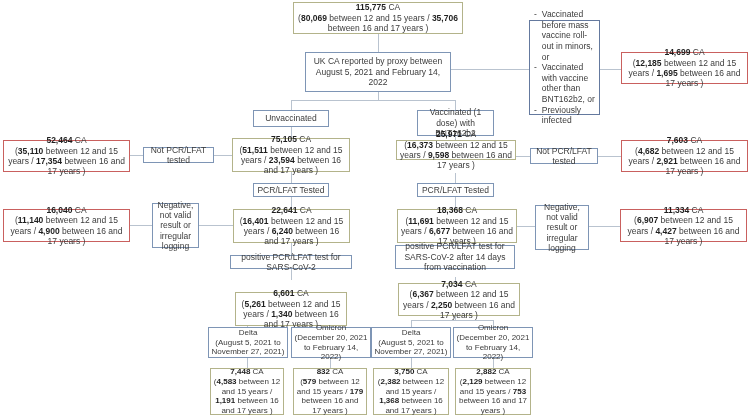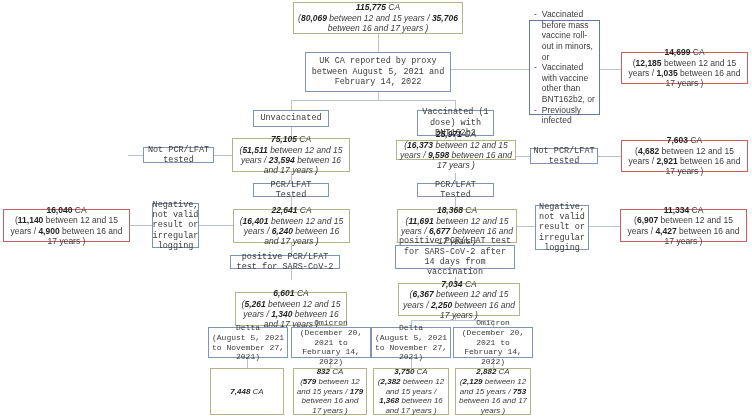--- a/index.html
+++ b/index.html
@@ -10,22 +10,22 @@
     overflow:hidden; font-size:8.5px; color:#3b3b3b;
   }
   .hl,.vl { position:absolute; background:#b9c3cf; z-index:0; }
   .hl { height:1px; }
   .vl { width:1px; }
   .box {
     position:absolute; z-index:1; background:#fff; border:1px solid #999;
     display:flex; flex-direction:column; justify-content:center; align-items:center;
     text-align:center; line-height:1.22; padding:1px 2px;
   }
-  .data { border-color:#b3b38a;font-style:italic; }
-  .lab  { border-color:#7e95b5;font-family:Liberation Mono, monospace; }
+  .data { border-color:#b3b38a; }
+  .lab  { border-color:#7e95b5; }
   .red  { border-color:#c9605e; }
   b { font-weight:bold; color:#1f1f1f; }
   .excl { align-items:flex-start; text-align:left; border-color:#64799e; padding:4px 3px 4px 4px; }
   .brow { display:flex; gap:5px; line-height:1.25; }
   .dash { flex:0 0 auto; }
   .small { font-size:8px; }
 </style>
 </head>
 <body>
 
@@ -83,21 +83,21 @@
         <span>Vaccinated with vaccine other than BNT162b2, or</span>
       </div>
     <div class="brow">
         <span class="dash">-</span>
         <span>Previously infected</span>
       </div>
   </div>
 
   <div class="box red" style="left:621px;top:52px;width:127px;height:32px">
     <div><b>14,699</b><span> CA</span></div>
-    <div><span>(</span><b>12,185</b><span> between 12 and 15 years /</span> <b>1,035</b><span> between 16 and 17 years )</span></div>
+    <div><span>(</span><b>12,185</b><span> between 12 and 15 years /</span> <b>1,695</b><span> between 16 and 17 years )</span></div>
   </div>
 
   <div class="box lab" style="left:253px;top:110px;width:76px;height:17px">
     <div>Unvaccinated</div>
   </div>
   <div class="box lab" style="left:417px;top:110px;width:77px;height:26px">
     <div>Vaccinated (1 dose) with BNT162b2</div>
   </div>
 
   <div class="box data" style="left:232px;top:138px;width:118px;height:34px">
@@ -105,20 +105,24 @@
     <div><span>(</span><b>51,511</b><span> between 12 and 15 years /</span> <b>23,594</b><span> between 16 and 17 years )</span></div>
   </div>
   <div class="box data" style="left:396px;top:140px;width:120px;height:20px">
     <div><b>25,971</b><span> CA</span></div>
     <div><span>(</span><b>16,373</b><span> between 12 and 15 years /</span> <b>9,598</b><span> between 16 and 17 years )</span></div>
   </div>
 
   <div class="box lab" style="left:143px;top:147px;width:71px;height:16px">
     <div>Not PCR/LFAT tested</div>
   </div>
+  <div class="box red" style="left:3px;top:140px;width:127px;height:32px">
+    <div><b>52,464</b><span> CA</span></div>
+    <div><span>(</span><b>35,110</b><span> between 12 and 15 years /</span> <b>17,354</b><span> between 16 and 17 years )</span></div>
+  </div>
   <div class="box lab" style="left:530px;top:148px;width:68px;height:16px">
     <div>Not PCR/LFAT tested</div>
   </div>
   <div class="box red" style="left:621px;top:140px;width:127px;height:32px">
     <div><b>7,603</b><span> CA</span></div>
     <div><span>(</span><b>4,682</b><span> between 12 and 15 years /</span> <b>2,921</b><span> between 16 and 17 years )</span></div>
   </div>
 
   <div class="box lab" style="left:253px;top:183px;width:76px;height:14px">
     <div>PCR/LFAT Tested</div>
@@ -144,21 +148,21 @@
     <div><span>(</span><b>11,140</b><span> between 12 and 15 years /</span> <b>4,900</b><span> between 16 and 17 years )</span></div>
   </div>
   <div class="box lab" style="left:535px;top:205px;width:54px;height:45px">
     <div>Negative, not valid result or irregular logging</div>
   </div>
   <div class="box red" style="left:620px;top:209px;width:127px;height:33px">
     <div><b>11,334</b><span> CA</span></div>
     <div><span>(</span><b>6,907</b><span> between 12 and 15 years /</span> <b>4,427</b><span> between 16 and 17 years )</span></div>
   </div>
 
-  <div class="box lab" style="left:230px;top:255px;width:110px;height:14px">
+  <div class="box lab" style="left:230px;top:255px;width:122px;height:14px">
     <div>positive PCR/LFAT test for SARS-CoV-2</div>
   </div>
   <div class="box lab" style="left:395px;top:245px;width:120px;height:24px">
     <div>positive PCR/LFAT test for SARS-CoV-2 after 14 days from vaccination</div>
   </div>
 
   <div class="box data" style="left:235px;top:292px;width:112px;height:34px">
     <div><b>6,601</b><span> CA</span></div>
     <div><span>(</span><b>5,261</b><span> between 12 and 15 years /</span> <b>1,340</b><span> between 16 and 17 years )</span></div>
   </div>
@@ -179,20 +183,21 @@
     <div>Delta</div>
     <div>(August 5, 2021 to November 27, 2021)</div>
   </div>
   <div class="box lab small" style="left:453px;top:327px;width:80px;height:31px">
     <div>Omicron</div>
     <div>(December 20, 2021 to February 14, 2022)</div>
   </div>
 
   <div class="box data small" style="left:210px;top:368px;width:74px;height:47px">
     <div><b>7,448</b><span> CA</span></div>
+    <div><span>(</span><b>4,583</b><span> between 12 and 15 years /</span> <b>1,191</b><span> between 16 and 17 years )</span></div>
   </div>
   <div class="box data small" style="left:293px;top:368px;width:74px;height:47px">
     <div><b>832</b><span> CA</span></div>
     <div><span>(</span><b>579</b><span> between 12 and 15 years /</span> <b>179</b><span> between 16 and 17 years )</span></div>
   </div>
   <div class="box data small" style="left:373px;top:368px;width:76px;height:47px">
     <div><b>3,750</b><span> CA</span></div>
     <div><span>(</span><b>2,382</b><span> between 12 and 15 years /</span> <b>1,368</b><span> between 16 and 17 years )</span></div>
   </div>
   <div class="box data small" style="left:455px;top:368px;width:76px;height:47px">

